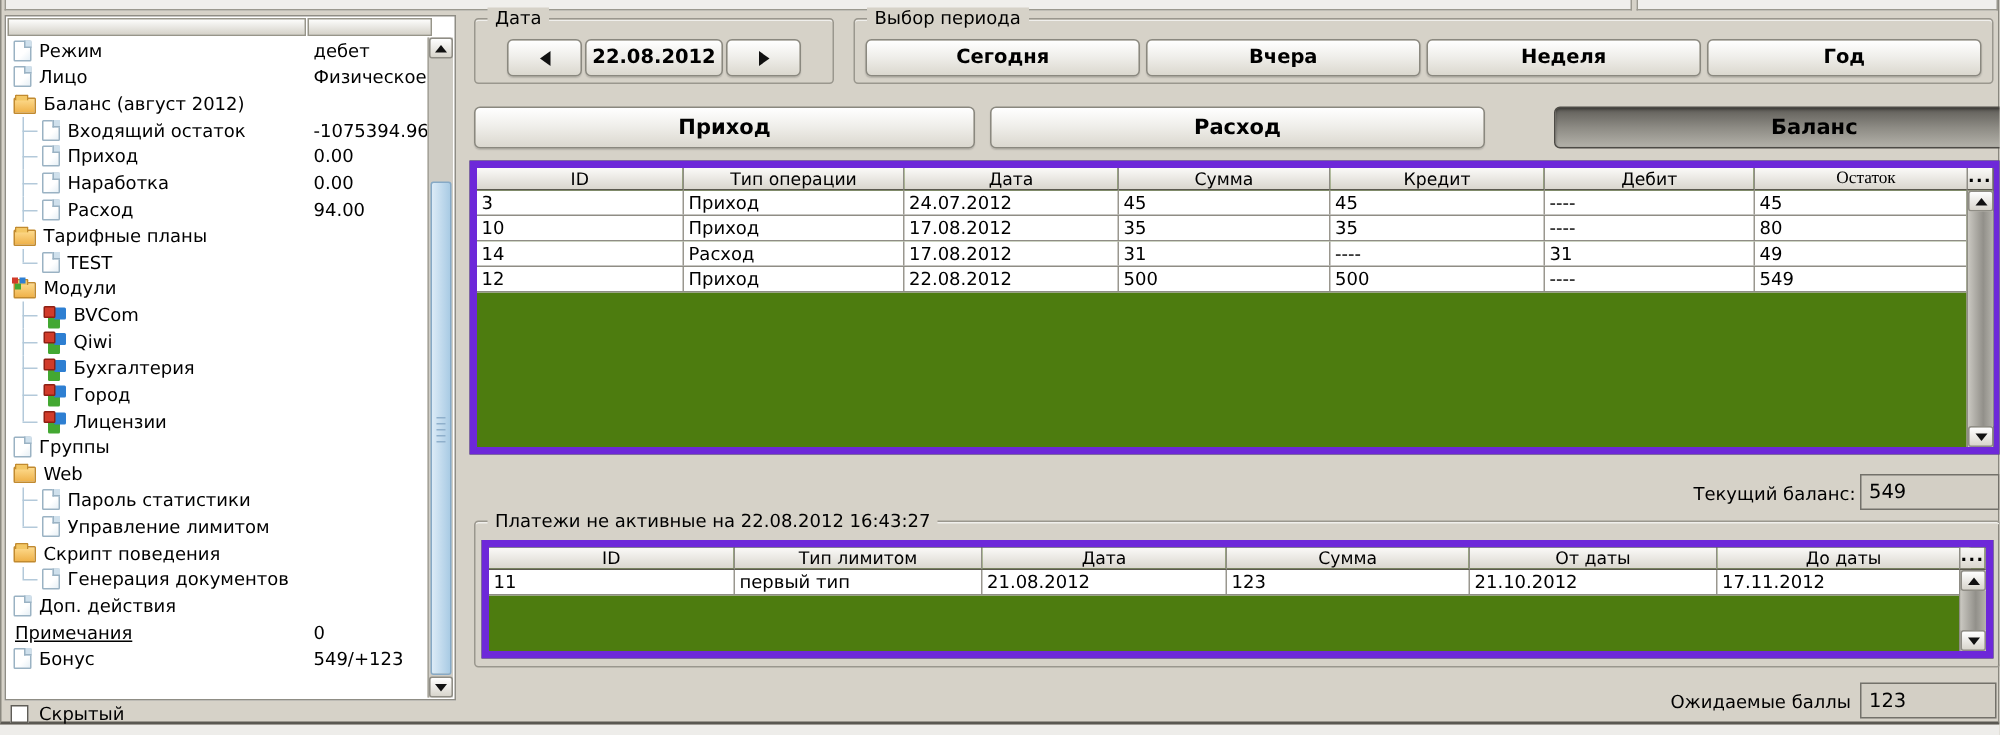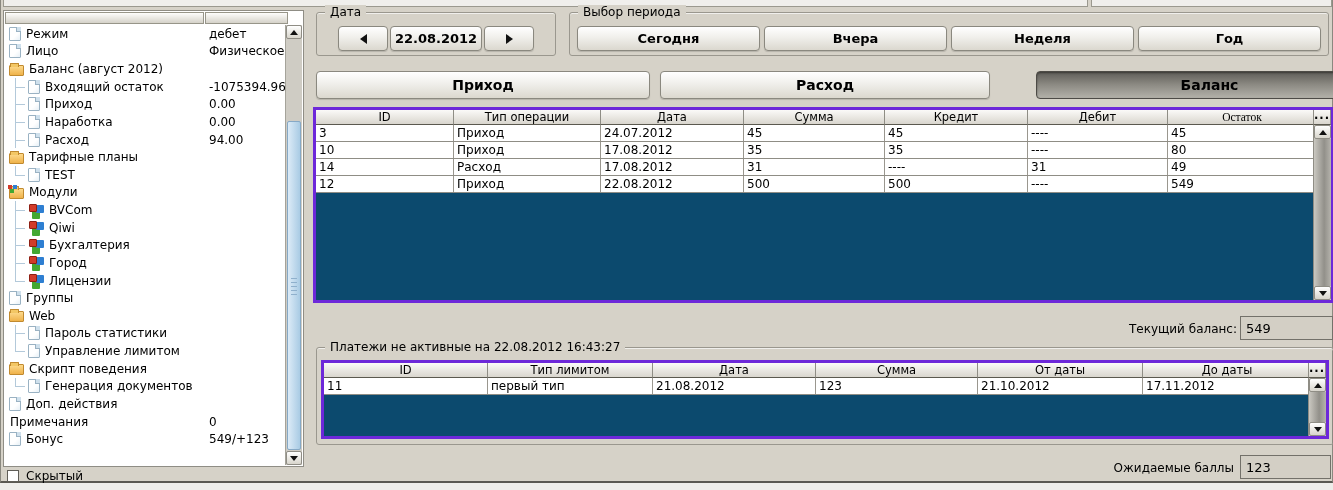--- a/index.html
+++ b/index.html
@@ -18,21 +18,21 @@
   .sidebar { position: absolute; left: 2px; top: 10px; width: 301px; height: 457px;
              background: #fff; border: 1px solid #8f8d85; }
   .sb-h { position: absolute; top: 1px; height: 12px; background: linear-gradient(#fdfdfc,#d5d2c9);
           border: 1px solid #979589; }
   .sb-h1 { left: 1px; width: 199px; }
   .sb-h2 { left: 201px; width: 83px; }
   .tree { position: absolute; left: 1px; top: 14px; width: 282px; bottom: 1px; overflow: hidden; background: #fff; }
   .trow { height: 17.64px; display: flex; align-items: center; position: relative; white-space: nowrap; }
   .trow .tlabel { margin-left: 5px; }
   .trow .tvalue { position: absolute; left: 204px; }
-  .indent0 { margin-left: 4px; }
+  .indent0 { margin-left: 4px; text-decoration: underline; }
   .conn { display: inline-block; width: 13px; height: 100%; position: relative; margin-left: 10px; flex: none; }
   .conn::before { content: ''; position: absolute; left: 0; top: 0; bottom: 50%; border-left: 1px solid #b3c9da; }
   .conn.cont::before { bottom: 0; }
   .conn::after { content: ''; position: absolute; left: 0; top: 50%; width: 10px; border-top: 1px solid #b3c9da; }
 
   .ticon { flex: none; position: relative; display: inline-block; }
   .icon-doc { width: 12px; height: 14px; background: linear-gradient(135deg,#ffffff 60%,#e7f0f6);
               border: 1px solid #9ab2c3; border-radius: 1px; }
   .icon-doc::after { content: ''; position: absolute; right: -1px; top: -1px; width: 4px; height: 4px;
               background: #cfe0ec; border-left: 1px solid #9ab2c3; border-bottom: 1px solid #9ab2c3; }
@@ -83,21 +83,21 @@
 
   
   .tab-btn { position: absolute; top: 71px; height: 28px; font-size: 14px; }
   .tab-btn.t0 { left: 315px; width: 334px; }
   .tab-btn.t1p { left: 659px; width: 330px; }
   .tab-btn.t2p { left: 998px; width: 347px; margin-left: 37px; }
   .tab-btn.active { background: linear-gradient(#5f5d58,#8d8b84 50%,#b3b1a9); color: #000;
                     border-color: #4d4b46; box-shadow: inset 0 1px 2px rgba(0,0,0,0.4); }
 
   
-  .gtable { position: absolute; border: 3px solid #6d28d9; background: #0c4a6e; overflow: hidden; }
+  .gtable { position: absolute; border: 5px solid #6d28d9; background: #4d7c0f; overflow: hidden; }
   .t1 { left: 312px; top: 107px; width: 1021px; height: 196px; }
   .t2 { position: absolute; left: 4px; top: 12px; width: 1008px; height: 79px; }
   .ghead { display: flex; height: 15px; }
   .hcell { height: 15px; line-height: 14px; text-align: center; font-size: 11.5px;
            background: linear-gradient(#fbfaf8,#d9d6ce); border-right: 1px solid #8f8d85;
            border-bottom: 1px solid #5b594f; overflow: hidden; flex: none; }
   .corner { position: absolute; right: 0; top: 0; width: 18px; border-left: 1px solid #8f8d85;
             font-weight: bold; letter-spacing: 1px; line-height: 10px; }
   .grow { display: flex; height: 17px; background: #fff; border-bottom: 1px solid #8f8d85; }
   .gcell { padding: 0 3px; line-height: 16px; font-size: 12px; border-right: 1px solid #9a978f;

